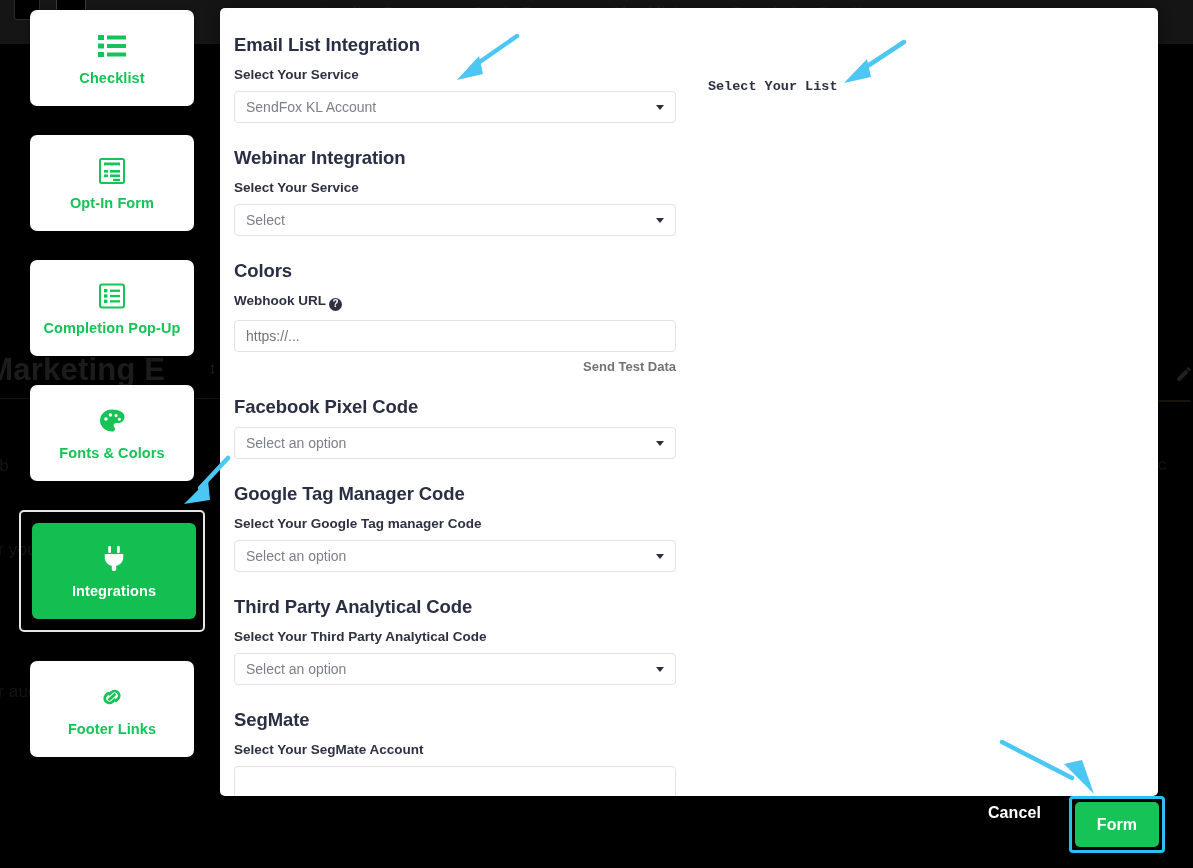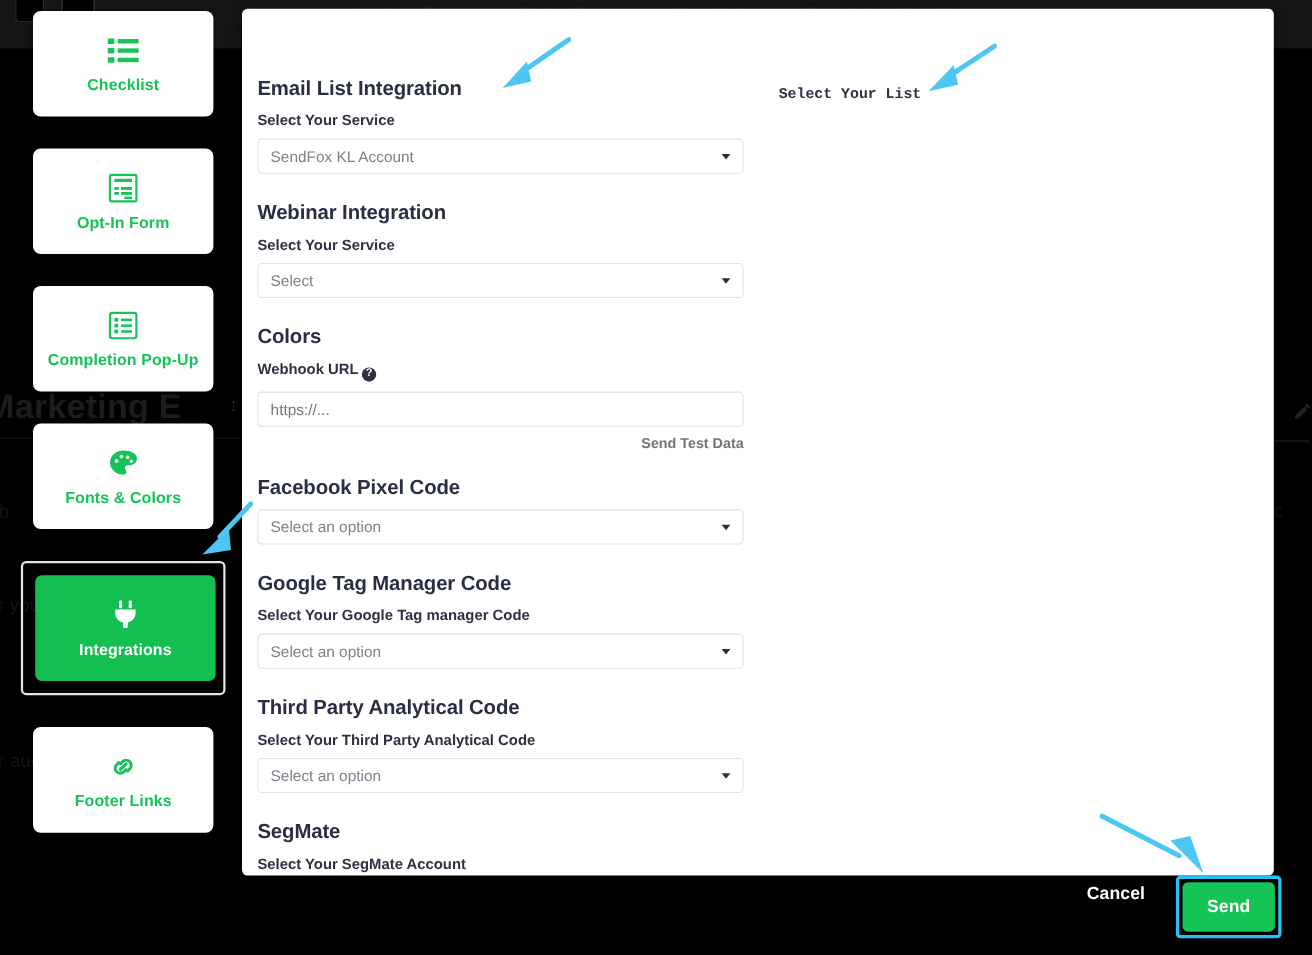--- a/index.html
+++ b/index.html
@@ -85,21 +85,21 @@
   .modal {
     position: absolute; left: 220px; top: 8px; width: 938px; height: 788px;
     background: #ffffff; border-radius: 5px; z-index: 4;
     box-shadow: 0 2px 14px rgba(0,0,0,.4);
     overflow: hidden;
   }
   .modal-body {
     position: absolute; inset: 0; padding: 26px 38px 20px 14px;
   }
   .cols { display: flex; }
-  .col-left { width: 462px; padding-left: 0; margin-top: 35px; }
+  .col-left { width: 462px; padding-left: 0; }
   .col-right { width: 455px; padding-left: 28px; padding-top: 45px; }
 
   .sec-title {
     font-size: 18.5px; font-weight: 700; color: #2a2e43; letter-spacing: -.1px;
   }
   .fld-label {
     font-size: 13.5px; font-weight: 600; color: #2d3142; margin-top: 11px;
   }
   .helpdot {
     display: inline-flex; align-items: center; justify-content: center;
@@ -343,21 +343,21 @@
           <path d="M19 18.8l2-2a4.6 4.6 0 0 0-6.5-6.5l-2 2"></path>
         </svg>
       </span>
       <span class="label">Footer Links</span>
     </div>
   </div>
 
   <div class="footer">
     <button class="btn-cancel">Cancel</button>
     <div class="save-wrap">
-      <button class="btn-save">Send</button>
+      <button class="btn-save">Form</button>
     </div>
   </div>
 
   <svg class="arrow" style="left:445px; top:30px;" width="80" height="60" viewBox="0 0 80 60">
     <line x1="72" y1="6" x2="26" y2="38" stroke="#4cc6f2" stroke-width="4.5" stroke-linecap="round"></line>
     <polygon points="12,50 34,26 38,44" fill="#4cc6f2"></polygon>
   </svg>
 
   <svg class="arrow" style="left:832px; top:38px;" width="80" height="55" viewBox="0 0 80 55">
     <line x1="72" y1="4" x2="28" y2="33" stroke="#4cc6f2" stroke-width="4.5" stroke-linecap="round"></line>

